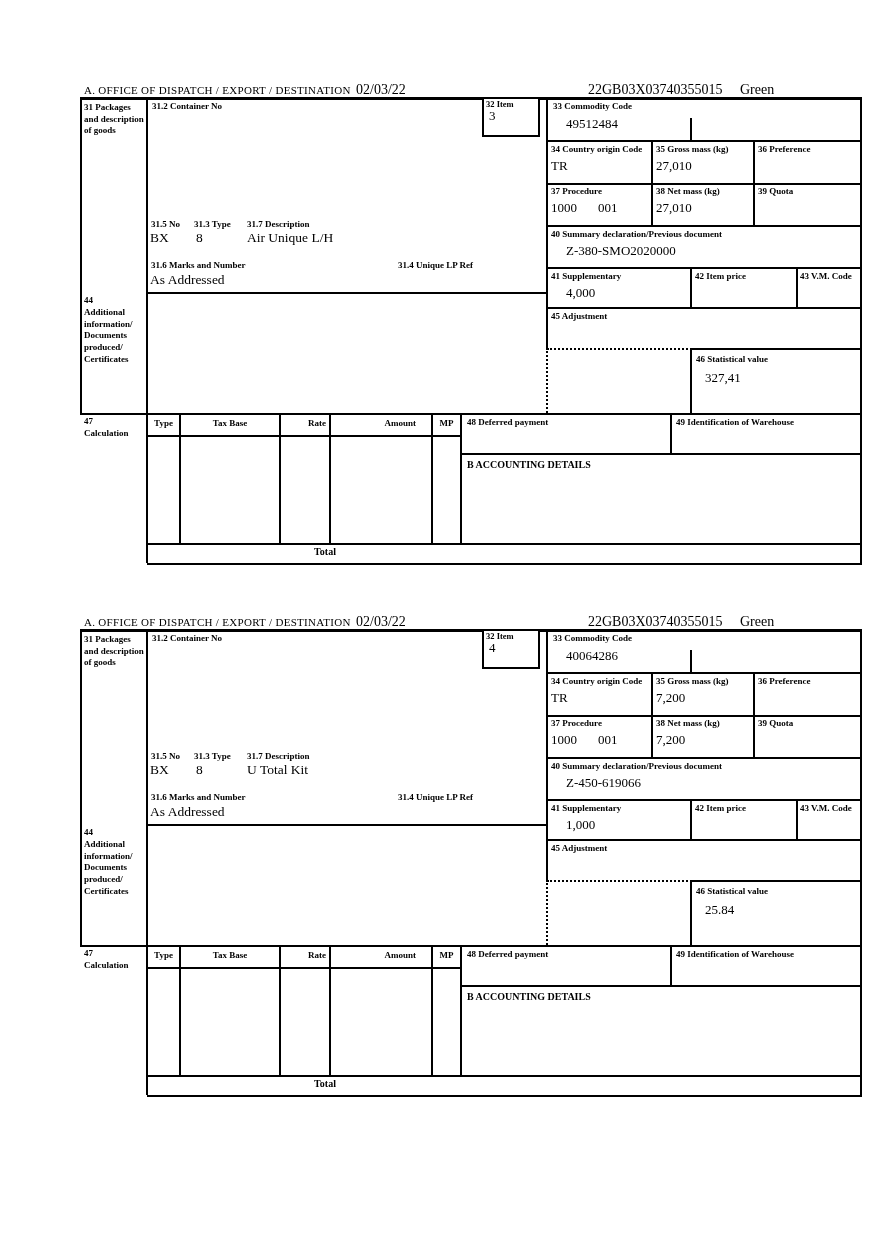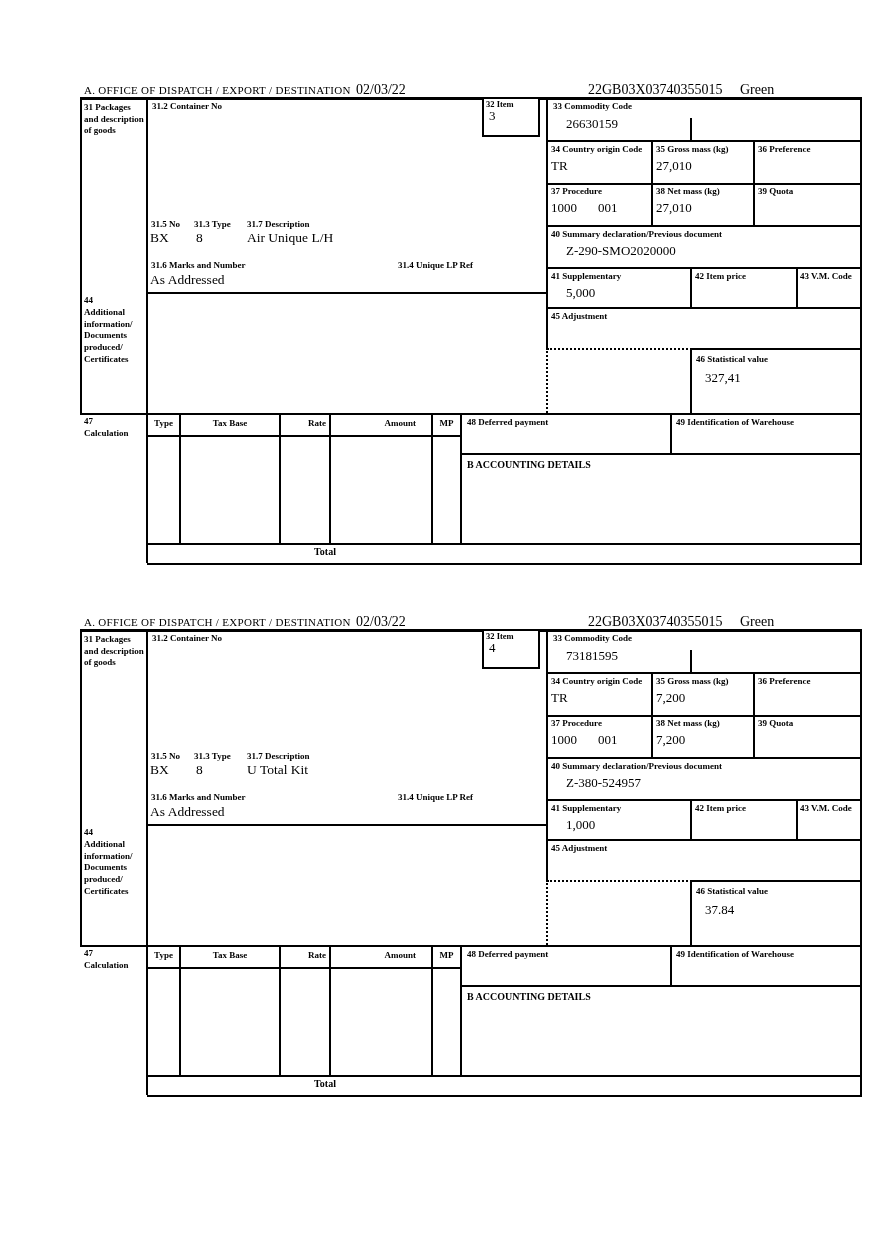--- a/index.html
+++ b/index.html
@@ -83,36 +83,36 @@
   <div class="lbl" style="left:194px;top:137px;">31.3 Type</div>
   <div class="lbl" style="left:247px;top:137px;">31.7 Description</div>
   <div class="val val-lg" style="left:150px;top:148px;">BX</div>
   <div class="val val-lg" style="left:196px;top:148px;">8</div>
   <div class="val val-lg" style="left:247px;top:148px;">Air Unique L/H</div>
   <div class="lbl" style="left:151px;top:178px;">31.6 Marks and Number</div>
   <div class="lbl" style="left:398px;top:178px;">31.4 Unique LP Ref</div>
   <div class="val val-lg" style="left:150px;top:190px;">As Addressed</div>
 
   <div class="lbl" style="left:553px;top:19px;">33 Commodity Code</div>
-  <div class="val" style="left:566px;top:35px;">26630159</div>
+  <div class="val" style="left:566px;top:35px;">49512484</div>
   <div class="lbl" style="left:551px;top:62px;">34 Country origin Code</div>
   <div class="val" style="left:551px;top:77px;">TR</div>
   <div class="lbl" style="left:656px;top:62px;">35 Gross mass (kg)</div>
   <div class="val" style="left:656px;top:77px;">27,010</div>
   <div class="lbl" style="left:758px;top:62px;">36 Preference</div>
   <div class="lbl" style="left:551px;top:104px;">37 Procedure</div>
   <div class="val" style="left:551px;top:119px;">1000</div>
   <div class="val" style="left:598px;top:119px;">001</div>
   <div class="lbl" style="left:656px;top:104px;">38 Net mass (kg)</div>
   <div class="val" style="left:656px;top:119px;">27,010</div>
   <div class="lbl" style="left:758px;top:104px;">39 Quota</div>
   <div class="lbl" style="left:551px;top:147px;">40 Summary declaration/Previous document</div>
-  <div class="val" style="left:566px;top:162px;">Z-290-SMO2020000</div>
+  <div class="val" style="left:566px;top:162px;">Z-380-SMO2020000</div>
   <div class="lbl" style="left:551px;top:189px;">41 Supplementary</div>
-  <div class="val" style="left:566px;top:204px;">5,000</div>
+  <div class="val" style="left:566px;top:204px;">4,000</div>
   <div class="lbl" style="left:695px;top:189px;">42 Item price</div>
   <div class="lbl" style="left:800px;top:189px;">43 V.M. Code</div>
   <div class="lbl" style="left:551px;top:229px;">45 Adjustment</div>
   <div class="lbl" style="left:696px;top:272px;">46 Statistical value</div>
   <div class="val" style="left:705px;top:289px;text-align:center;">327,41</div>
 
   <div class="th" style="left:147px;width:33px;text-align:center;">Type</div>
   <div class="th" style="left:180px;width:100px;text-align:center;">Tax Base</div>
   <div class="th" style="left:280px;width:46px;text-align:right;">Rate</div>
   <div class="th" style="left:330px;width:86px;text-align:right;">Amount</div>
@@ -175,41 +175,41 @@
   <div class="lbl" style="left:194px;top:137px;">31.3 Type</div>
   <div class="lbl" style="left:247px;top:137px;">31.7 Description</div>
   <div class="val val-lg" style="left:150px;top:148px;">BX</div>
   <div class="val val-lg" style="left:196px;top:148px;">8</div>
   <div class="val val-lg" style="left:247px;top:148px;">U Total Kit</div>
   <div class="lbl" style="left:151px;top:178px;">31.6 Marks and Number</div>
   <div class="lbl" style="left:398px;top:178px;">31.4 Unique LP Ref</div>
   <div class="val val-lg" style="left:150px;top:190px;">As Addressed</div>
 
   <div class="lbl" style="left:553px;top:19px;">33 Commodity Code</div>
-  <div class="val" style="left:566px;top:35px;">73181595</div>
+  <div class="val" style="left:566px;top:35px;">40064286</div>
   <div class="lbl" style="left:551px;top:62px;">34 Country origin Code</div>
   <div class="val" style="left:551px;top:77px;">TR</div>
   <div class="lbl" style="left:656px;top:62px;">35 Gross mass (kg)</div>
   <div class="val" style="left:656px;top:77px;">7,200</div>
   <div class="lbl" style="left:758px;top:62px;">36 Preference</div>
   <div class="lbl" style="left:551px;top:104px;">37 Procedure</div>
   <div class="val" style="left:551px;top:119px;">1000</div>
   <div class="val" style="left:598px;top:119px;">001</div>
   <div class="lbl" style="left:656px;top:104px;">38 Net mass (kg)</div>
   <div class="val" style="left:656px;top:119px;">7,200</div>
   <div class="lbl" style="left:758px;top:104px;">39 Quota</div>
   <div class="lbl" style="left:551px;top:147px;">40 Summary declaration/Previous document</div>
-  <div class="val" style="left:566px;top:162px;">Z-380-524957</div>
+  <div class="val" style="left:566px;top:162px;">Z-450-619066</div>
   <div class="lbl" style="left:551px;top:189px;">41 Supplementary</div>
   <div class="val" style="left:566px;top:204px;">1,000</div>
   <div class="lbl" style="left:695px;top:189px;">42 Item price</div>
   <div class="lbl" style="left:800px;top:189px;">43 V.M. Code</div>
   <div class="lbl" style="left:551px;top:229px;">45 Adjustment</div>
   <div class="lbl" style="left:696px;top:272px;">46 Statistical value</div>
-  <div class="val" style="left:705px;top:289px;">37.84</div>
+  <div class="val" style="left:705px;top:289px;">25.84</div>
 
   <div class="th" style="left:147px;width:33px;text-align:center;">Type</div>
   <div class="th" style="left:180px;width:100px;text-align:center;">Tax Base</div>
   <div class="th" style="left:280px;width:46px;text-align:right;">Rate</div>
   <div class="th" style="left:330px;width:86px;text-align:right;">Amount</div>
   <div class="th" style="left:432px;width:29px;text-align:center;">MP</div>
   <div class="lbl" style="left:467px;top:335px;">48 Deferred payment</div>
   <div class="lbl" style="left:676px;top:335px;">49 Identification of Warehouse</div>
   <div class="b-lbl" style="left:467px;top:377px;">B ACCOUNTING DETAILS</div>
   <div class="b-lbl" style="left:147px;top:464px;width:356px;text-align:center;">Total</div>

